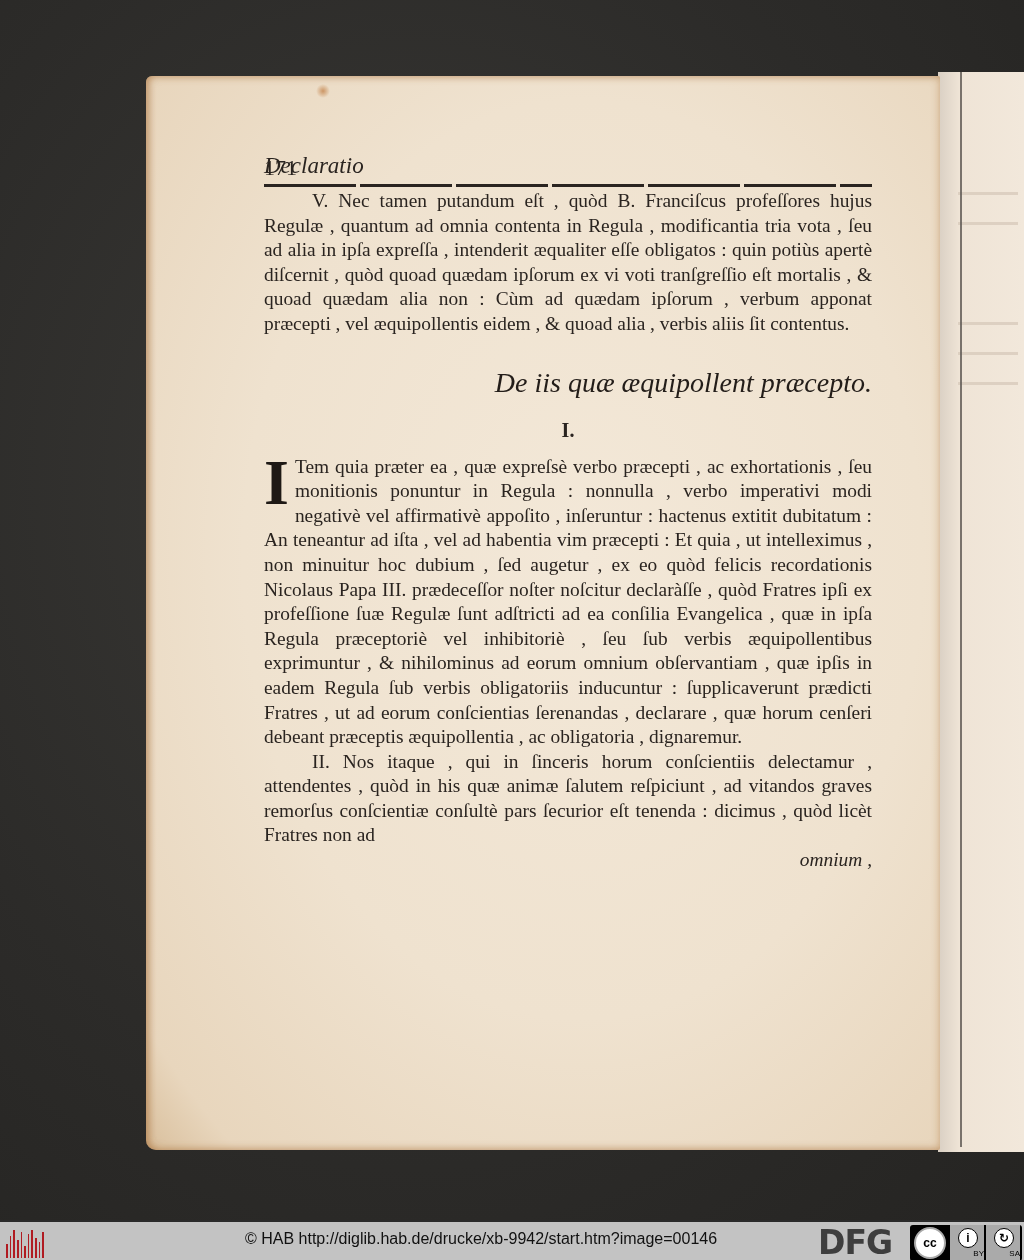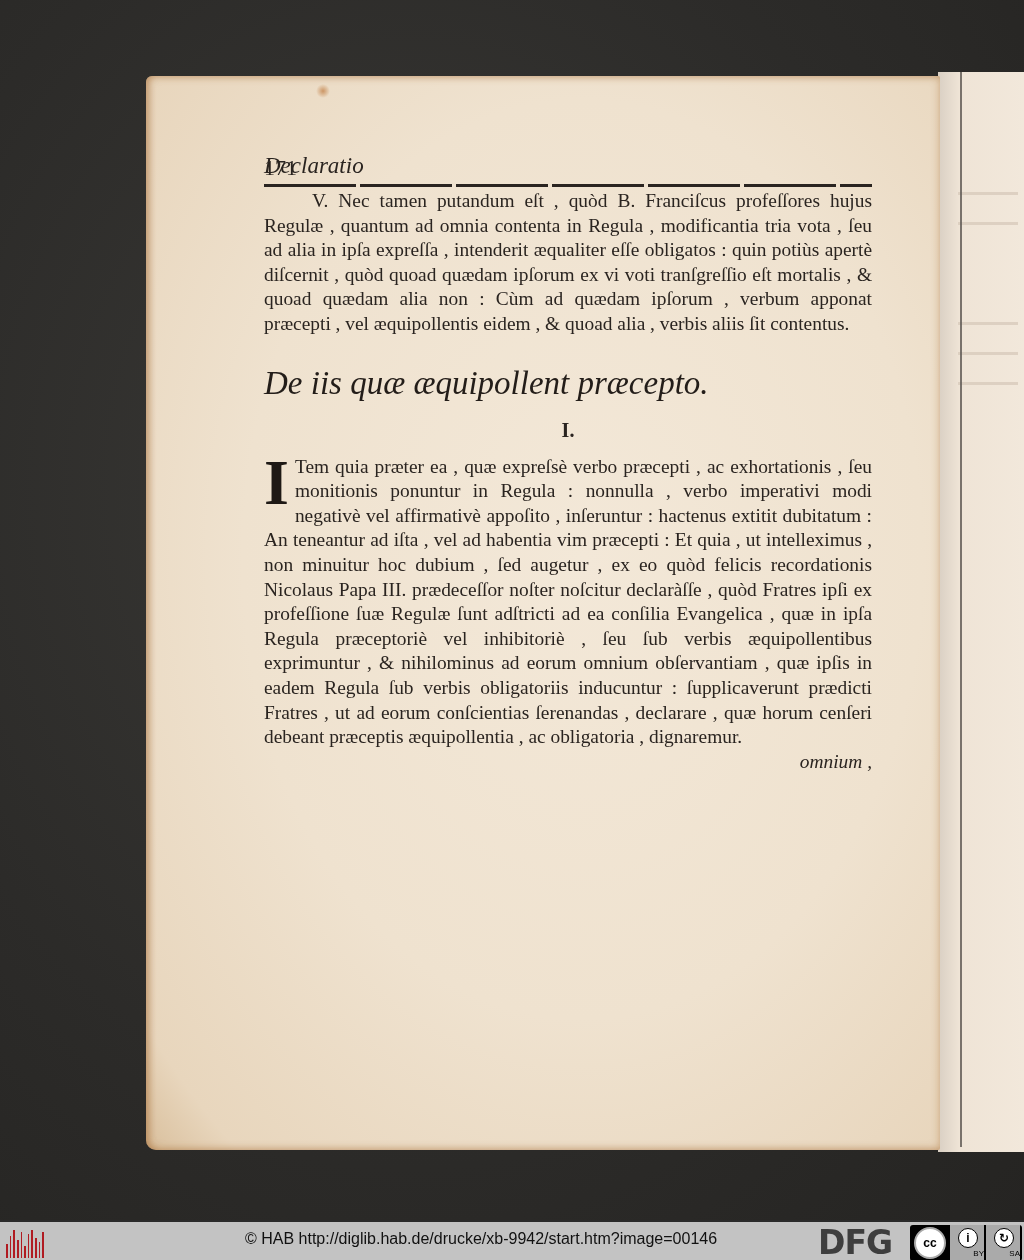--- a/index.html
+++ b/index.html
@@ -47,21 +47,21 @@
     font-style:italic; font-size:23px; color:#2a2420;
   }
   .rule {
     height:3px; margin:2px 0 2px 0;
     background: repeating-linear-gradient(to right, #2a2420 0px, #2a2420 92px, transparent 92px, transparent 96px);
   }
   p { margin:0; }
   .indent { text-indent:48px; }
   .ital { font-style:italic; }
   .section-heading {
-    text-align:left; font-style:italic; font-size:33px; line-height:40px;
+    text-align:right; font-style:italic; font-size:28px; line-height:40px;
     margin:26px 0 14px 0; color:#231d19;
   }
   .section-number {
     text-align:center; font-size:20px; line-height:26px; margin-bottom:12px; font-weight:bold;
   }
   .dropcap-para { position:relative; }
   .dropcap {
     float:left; font-size:64px; line-height:52px; font-weight:bold;
     margin:2px 6px 0 0; color:#1e1915;
   }
@@ -128,20 +128,21 @@
     <div class="rule"></div>
 
 
     <p class="indent">V.   Nec tamen putandum eſt , quòd B. Franciſcus profeſſores hujus Regulæ , quantum ad omnia contenta in Regula , modificantia tria vota , ſeu ad alia in ipſa expreſſa , intenderit æqualiter eſſe obligatos : quin potiùs apertè diſcernit , quòd quoad quædam ipſorum ex vi voti tranſgreſſio eſt mortalis , &amp; quoad quædam alia non : Cùm ad quædam ipſorum , verbum apponat præcepti , vel æquipollentis eidem , &amp; quoad alia , verbis aliis ſit contentus.</p>
 
     <div class="section-heading">De iis quæ æquipollent præcepto.</div>
     <div class="section-number">I.</div>
 
     <p class="dropcap-para"><span class="dropcap">I</span><span>Tem quia præter ea , quæ expreſsè verbo præcepti , ac exhortationis , ſeu monitionis ponuntur in Regula : nonnulla , verbo imperativi modi negativè vel affirmativè appoſito , inſeruntur : hactenus extitit dubitatum : An teneantur ad iſta , vel ad habentia vim præcepti : Et quia , ut intelleximus , non minuitur hoc dubium , ſed augetur , ex eo quòd felicis recordationis Nicolaus Papa III. prædeceſſor noſter noſcitur declaràſſe , quòd Fratres ipſi ex profeſſione ſuæ Regulæ ſunt adſtricti ad ea conſilia Evangelica , quæ in ipſa Regula præceptoriè vel inhibitoriè , ſeu ſub verbis æquipollentibus exprimuntur , &amp; nihilominus ad eorum omnium obſervantiam , quæ ipſis in eadem Regula ſub verbis obligatoriis inducuntur : ſupplicaverunt prædicti Fratres , ut ad eorum conſcientias ſerenandas , declarare , quæ horum cenſeri debeant præceptis æquipollentia , ac obligatoria , dignaremur.</span></p>
 
+    <p class="indent">II.   Nos itaque , qui in ſinceris horum conſcientiis delectamur , attendentes , quòd in his quæ animæ ſalutem reſpiciunt , ad vitandos graves remorſus conſcientiæ conſultè pars ſecurior eſt tenenda : dicimus , quòd licèt Fratres non ad</p>
     <p class="catchword">omnium ,</p>
   </div>
 </div>
 
 <div class="footer">
   <div class="hab-logo">
     <span style="height:14px"></span>
       <span style="height:22px"></span>
       <span style="height:28px"></span>
       <span style="height:18px"></span>

